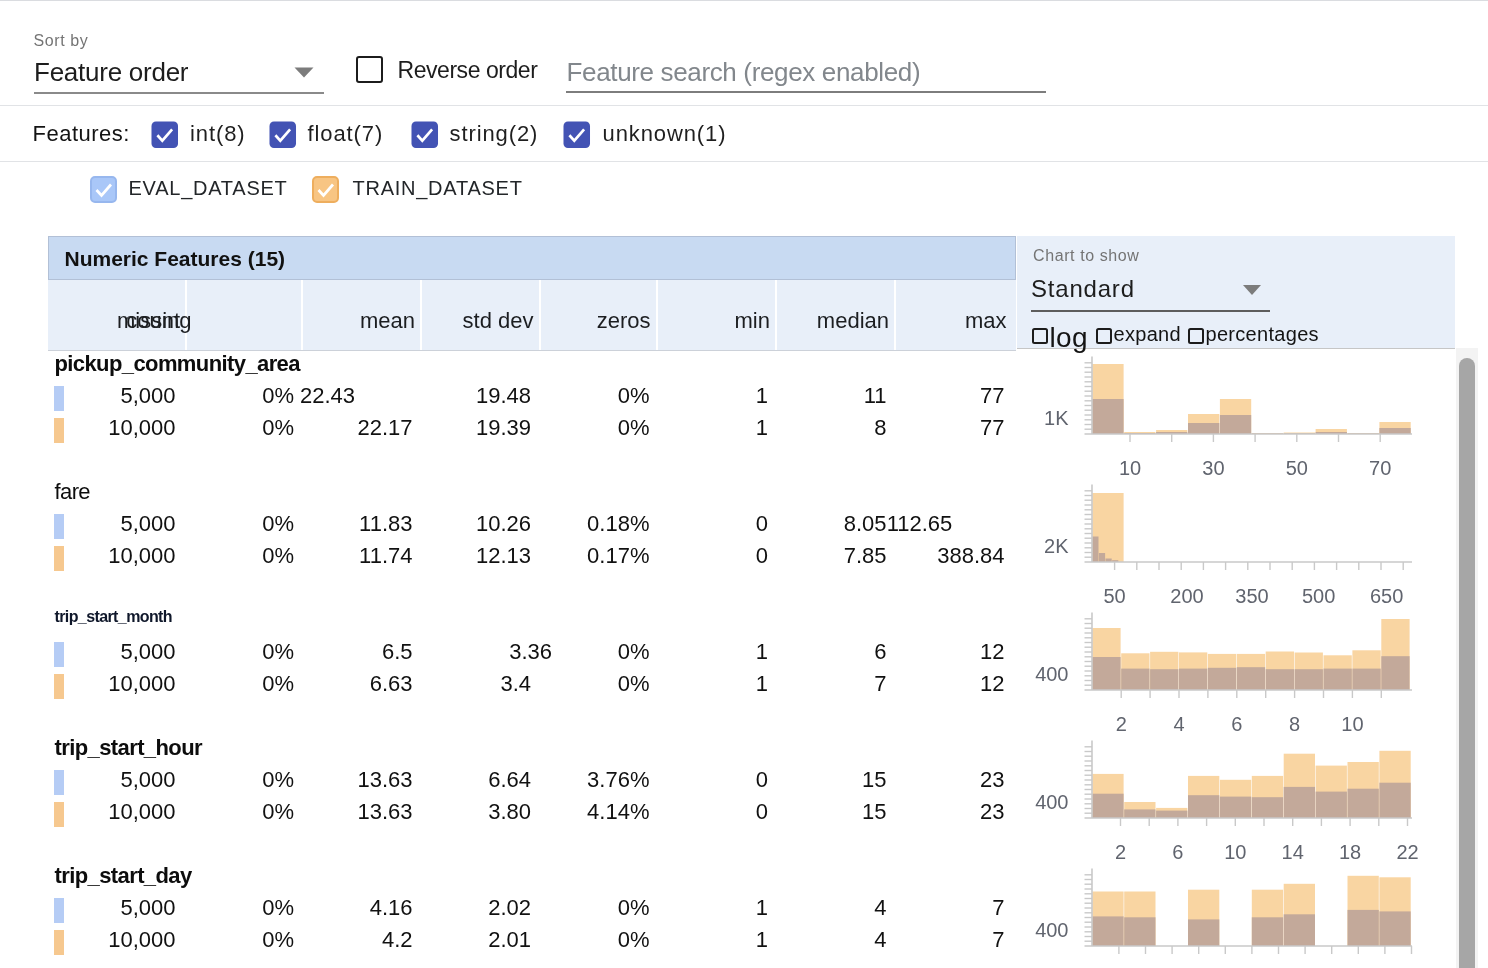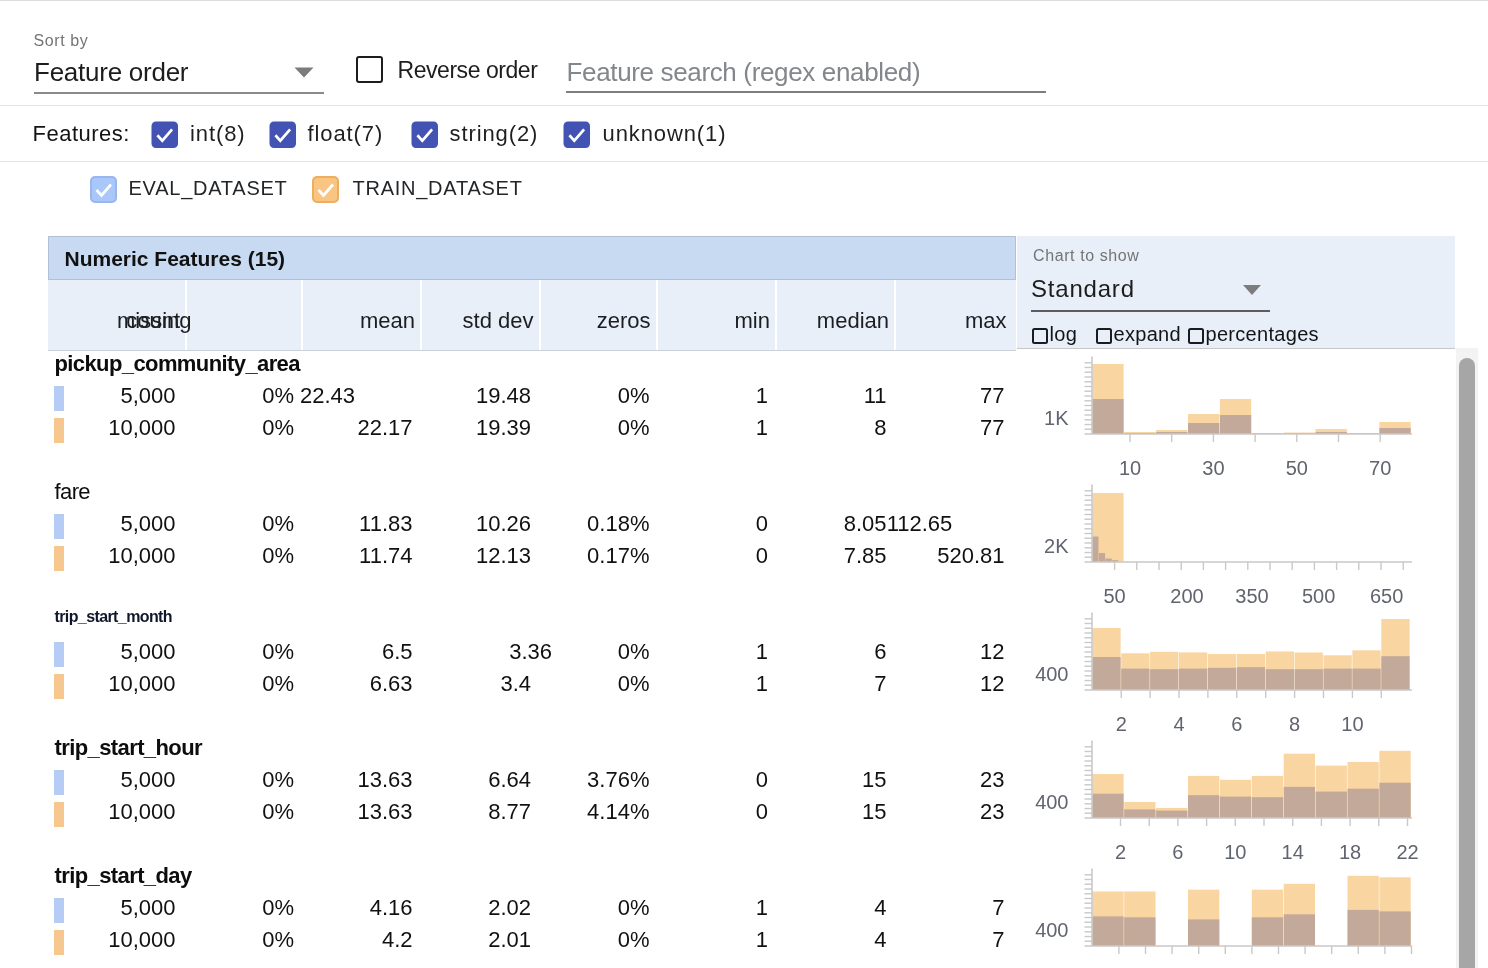--- a/index.html
+++ b/index.html
@@ -73,21 +73,21 @@
 <div class="t" style="left:719px;top:310.4px;width:170px;text-align:right;font-size:22px;color:#1c1e21;font-weight:400;">median</div>
 <div class="t" style="left:836.5px;top:310.4px;width:170px;text-align:right;font-size:22px;color:#1c1e21;font-weight:400;">max</div>
 <div class="box" style="left:1016.6px;top:236.3px;width:438px;height:112.7px;background:#e8eff9;border-bottom:1.7px solid #c6c6c6;box-sizing:border-box;"></div>
 <div class="t" style="left:1033px;top:248.4px;font-size:16px;color:#747474;font-weight:400;letter-spacing:0.6px;">Chart to show</div>
 <div class="t" style="left:1031px;top:277.2px;font-size:24px;color:#1d1d1d;font-weight:400;letter-spacing:0.8px;">Standard</div>
 <svg style="left:1243px;top:285px;" width="18" height="10" viewBox="0 0 18 10">
     <path d="M0 0 L18 0 L9 10 Z" fill="#7c7c7c"></path>
   </svg>
 <div class="box" style="left:1030.5px;top:309.5px;width:239px;height:2px;background:#5d5d5d;"></div>
 <div class="chk" style="left:1031.5px;top:327.5px;width:12px;height:12px;border:2.3px solid #1c1c1c;border-radius:2.5px;"></div>
-<div class="t" style="left:1049.5px;top:323.6px;font-size:20px;color:#141414;font-weight:400;letter-spacing:0.3px;">log</div>
+<div class="t" style="left:1049.5px;top:323.6px;font-size:28px;color:#141414;font-weight:400;letter-spacing:0.3px;">log</div>
 <div class="chk" style="left:1096px;top:327.5px;width:12px;height:12px;border:2.3px solid #1c1c1c;border-radius:2.5px;"></div>
 <div class="t" style="left:1113.5px;top:323.6px;font-size:20px;color:#141414;font-weight:400;letter-spacing:0.3px;">expand</div>
 <div class="chk" style="left:1188px;top:327.5px;width:12px;height:12px;border:2.3px solid #1c1c1c;border-radius:2.5px;"></div>
 <div class="t" style="left:1205.5px;top:323.6px;font-size:20px;color:#141414;font-weight:400;letter-spacing:0.3px;">percentages</div>
 <div class="t" style="left:54.5px;top:352.9px;font-size:22px;color:#0d0d0d;font-weight:700;letter-spacing:-0.6px;">pickup_community_area</div>
 <div class="box" style="left:54px;top:385.5px;width:10px;height:25px;background:#b5ccf5;"></div>
 <div class="t" style="left:5.5px;top:384.9px;width:170px;text-align:right;font-size:22px;color:#111111;font-weight:400;">5,000</div>
 <div class="t" style="left:124px;top:384.9px;width:170px;text-align:right;font-size:22px;color:#111111;font-weight:400;">0%</div>
 <div class="t" style="left:242.5px;top:384.9px;width:170px;text-align:center;font-size:22px;color:#111111;font-weight:400;">22.43</div>
 <div class="t" style="left:361px;top:384.9px;width:170px;text-align:right;font-size:22px;color:#111111;font-weight:400;">19.48</div>
@@ -115,21 +115,21 @@
 <div class="t" style="left:716.5px;top:512.9px;width:170px;text-align:right;font-size:22px;color:#111111;font-weight:400;">8.05</div>
 <div class="t" style="left:834.5px;top:512.9px;width:170px;text-align:center;font-size:22px;color:#111111;font-weight:400;">112.65</div>
 <div class="box" style="left:54px;top:545.5px;width:10px;height:25px;background:#f6c88f;"></div>
 <div class="t" style="left:5.5px;top:544.9px;width:170px;text-align:right;font-size:22px;color:#111111;font-weight:400;">10,000</div>
 <div class="t" style="left:124px;top:544.9px;width:170px;text-align:right;font-size:22px;color:#111111;font-weight:400;">0%</div>
 <div class="t" style="left:242.5px;top:544.9px;width:170px;text-align:right;font-size:22px;color:#111111;font-weight:400;">11.74</div>
 <div class="t" style="left:361px;top:544.9px;width:170px;text-align:right;font-size:22px;color:#111111;font-weight:400;">12.13</div>
 <div class="t" style="left:479.5px;top:544.9px;width:170px;text-align:right;font-size:22px;color:#111111;font-weight:400;">0.17%</div>
 <div class="t" style="left:598px;top:544.9px;width:170px;text-align:right;font-size:22px;color:#111111;font-weight:400;">0</div>
 <div class="t" style="left:716.5px;top:544.9px;width:170px;text-align:right;font-size:22px;color:#111111;font-weight:400;">7.85</div>
-<div class="t" style="left:834.5px;top:544.9px;width:170px;text-align:right;font-size:22px;color:#111111;font-weight:400;">520.81</div>
+<div class="t" style="left:834.5px;top:544.9px;width:170px;text-align:right;font-size:22px;color:#111111;font-weight:400;">388.84</div>
 <div class="t" style="left:54.5px;top:608.9px;font-size:16px;color:#0f172a;font-weight:700;letter-spacing:-0.6px;">trip_start_month</div>
 <div class="box" style="left:54px;top:641.5px;width:10px;height:25px;background:#b5ccf5;"></div>
 <div class="t" style="left:5.5px;top:640.9px;width:170px;text-align:right;font-size:22px;color:#111111;font-weight:400;">5,000</div>
 <div class="t" style="left:124px;top:640.9px;width:170px;text-align:right;font-size:22px;color:#111111;font-weight:400;">0%</div>
 <div class="t" style="left:242.5px;top:640.9px;width:170px;text-align:right;font-size:22px;color:#111111;font-weight:400;">6.5</div>
 <div class="t" style="left:382px;top:640.9px;width:170px;text-align:right;font-size:22px;color:#111111;font-weight:400;">3.36</div>
 <div class="t" style="left:479.5px;top:640.9px;width:170px;text-align:right;font-size:22px;color:#111111;font-weight:400;">0%</div>
 <div class="t" style="left:598px;top:640.9px;width:170px;text-align:right;font-size:22px;color:#111111;font-weight:400;">1</div>
 <div class="t" style="left:716.5px;top:640.9px;width:170px;text-align:right;font-size:22px;color:#111111;font-weight:400;">6</div>
 <div class="t" style="left:834.5px;top:640.9px;width:170px;text-align:right;font-size:22px;color:#111111;font-weight:400;">12</div>
@@ -149,21 +149,21 @@
 <div class="t" style="left:242.5px;top:768.9px;width:170px;text-align:right;font-size:22px;color:#111111;font-weight:400;">13.63</div>
 <div class="t" style="left:361px;top:768.9px;width:170px;text-align:right;font-size:22px;color:#111111;font-weight:400;">6.64</div>
 <div class="t" style="left:479.5px;top:768.9px;width:170px;text-align:right;font-size:22px;color:#111111;font-weight:400;">3.76%</div>
 <div class="t" style="left:598px;top:768.9px;width:170px;text-align:right;font-size:22px;color:#111111;font-weight:400;">0</div>
 <div class="t" style="left:716.5px;top:768.9px;width:170px;text-align:right;font-size:22px;color:#111111;font-weight:400;">15</div>
 <div class="t" style="left:834.5px;top:768.9px;width:170px;text-align:right;font-size:22px;color:#111111;font-weight:400;">23</div>
 <div class="box" style="left:54px;top:801.5px;width:10px;height:25px;background:#f6c88f;"></div>
 <div class="t" style="left:5.5px;top:800.9px;width:170px;text-align:right;font-size:22px;color:#111111;font-weight:400;">10,000</div>
 <div class="t" style="left:124px;top:800.9px;width:170px;text-align:right;font-size:22px;color:#111111;font-weight:400;">0%</div>
 <div class="t" style="left:242.5px;top:800.9px;width:170px;text-align:right;font-size:22px;color:#111111;font-weight:400;">13.63</div>
-<div class="t" style="left:361px;top:800.9px;width:170px;text-align:right;font-size:22px;color:#111111;font-weight:400;">8.77</div>
+<div class="t" style="left:361px;top:800.9px;width:170px;text-align:right;font-size:22px;color:#111111;font-weight:400;">3.80</div>
 <div class="t" style="left:479.5px;top:800.9px;width:170px;text-align:right;font-size:22px;color:#111111;font-weight:400;">4.14%</div>
 <div class="t" style="left:598px;top:800.9px;width:170px;text-align:right;font-size:22px;color:#111111;font-weight:400;">0</div>
 <div class="t" style="left:716.5px;top:800.9px;width:170px;text-align:right;font-size:22px;color:#111111;font-weight:400;">15</div>
 <div class="t" style="left:834.5px;top:800.9px;width:170px;text-align:right;font-size:22px;color:#111111;font-weight:400;">23</div>
 <div class="t" style="left:54.5px;top:864.9px;font-size:22px;color:#0d0d0d;font-weight:700;letter-spacing:-0.6px;">trip_start_day</div>
 <div class="box" style="left:54px;top:897.5px;width:10px;height:25px;background:#b5ccf5;"></div>
 <div class="t" style="left:5.5px;top:896.9px;width:170px;text-align:right;font-size:22px;color:#111111;font-weight:400;">5,000</div>
 <div class="t" style="left:124px;top:896.9px;width:170px;text-align:right;font-size:22px;color:#111111;font-weight:400;">0%</div>
 <div class="t" style="left:242.5px;top:896.9px;width:170px;text-align:right;font-size:22px;color:#111111;font-weight:400;">4.16</div>
 <div class="t" style="left:361px;top:896.9px;width:170px;text-align:right;font-size:22px;color:#111111;font-weight:400;">2.02</div>

